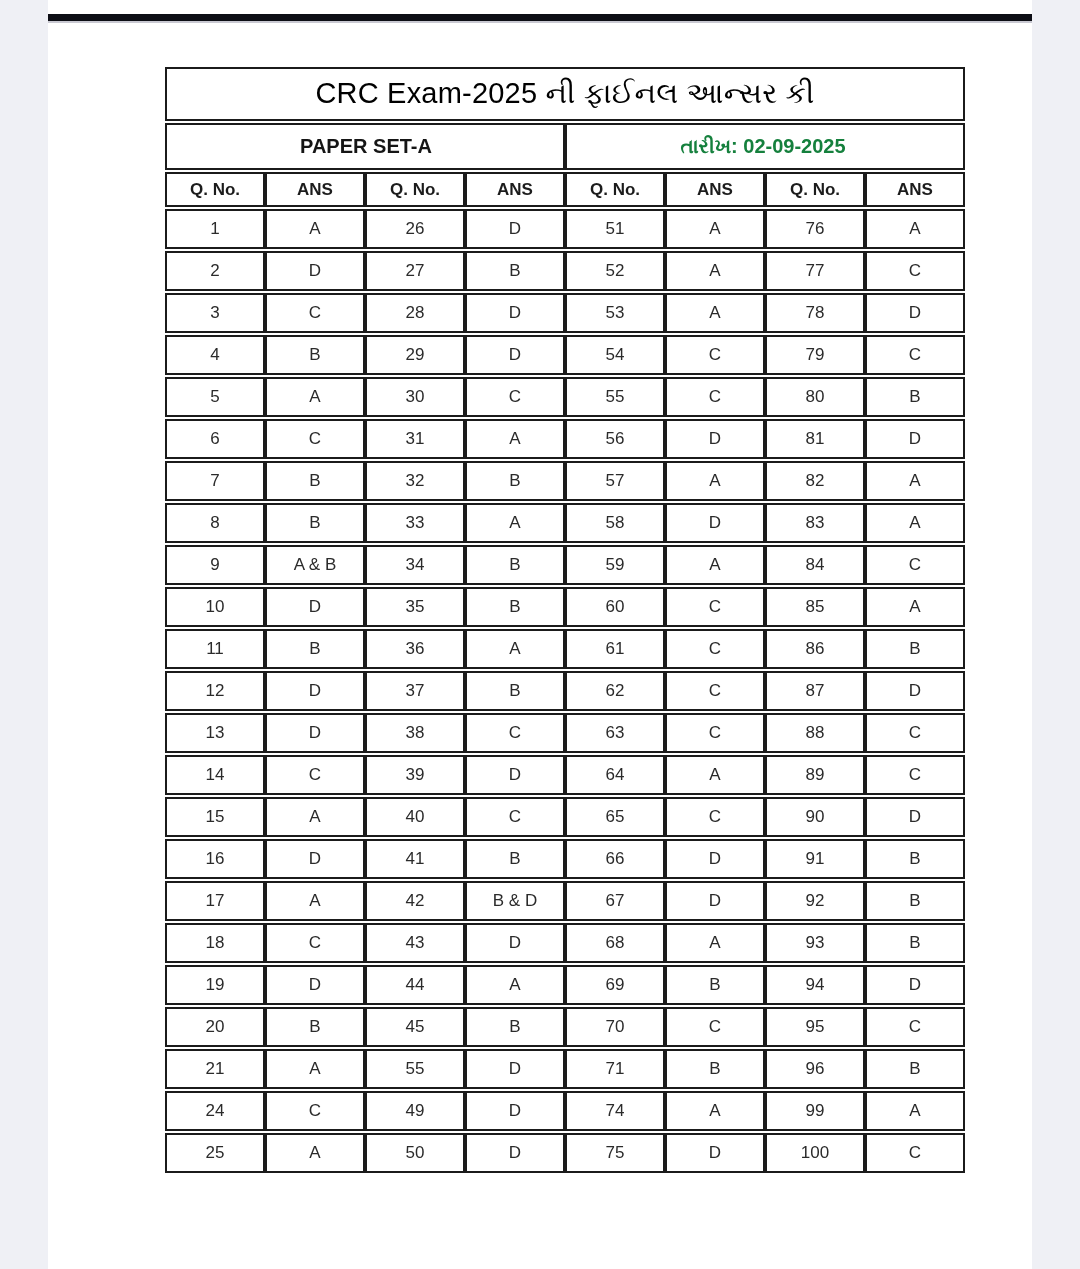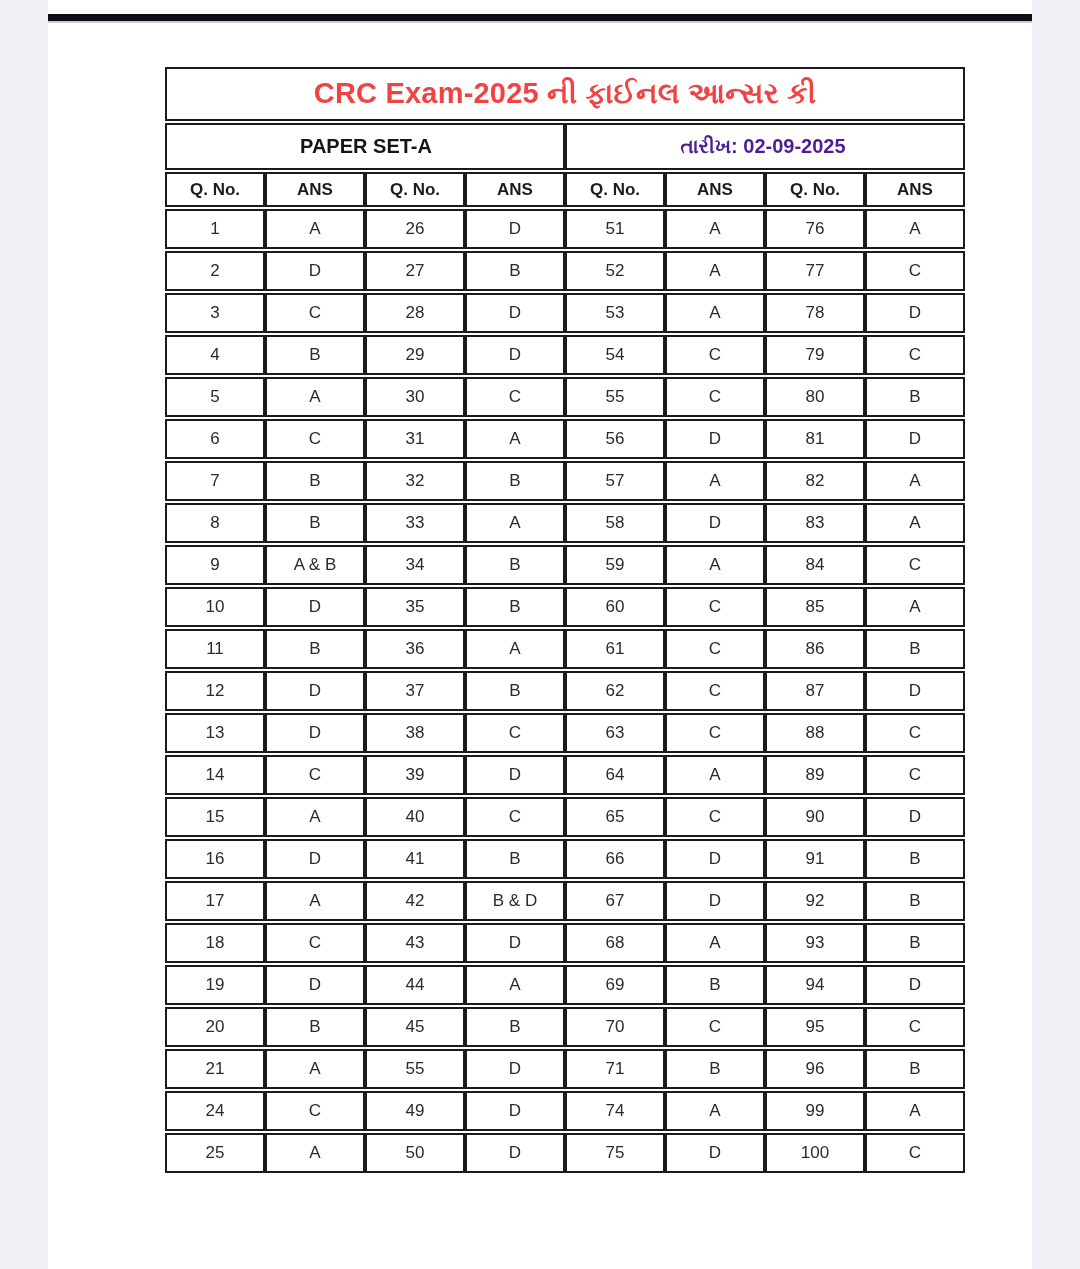--- a/index.html
+++ b/index.html
@@ -34,38 +34,38 @@
     border: 2px solid #1b1b1b;
     background: #ffffff;
     text-align: center;
     vertical-align: middle;
     overflow: hidden;
     white-space: nowrap;
   }
   td.title-cell {
     height: 48px;
     font-size: 29px;
-    font-weight: bold;
-    color: #ef4444;
+    font-weight: normal;
+    color: #000000;
     letter-spacing: 0.2px;
   }
   td.set-cell {
     height: 41px;
     font-size: 20px;
     font-weight: bold;
     color: #151515;
     text-align: left;
     padding-left: 3px;
     margin-top: 25px;
   }
   td.date-cell {
     height: 41px;
     font-size: 20px;
     font-weight: bold;
-    color: #4c1d95;
+    color: #15803d;
     text-align: right;
     padding-right: 5px;
   }
   th.col-head {
     height: 29px;
     font-size: 17px;
     font-weight: bold;
     color: #1c1c1c;
   }
   td.qno-cell, td.ans-cell {

